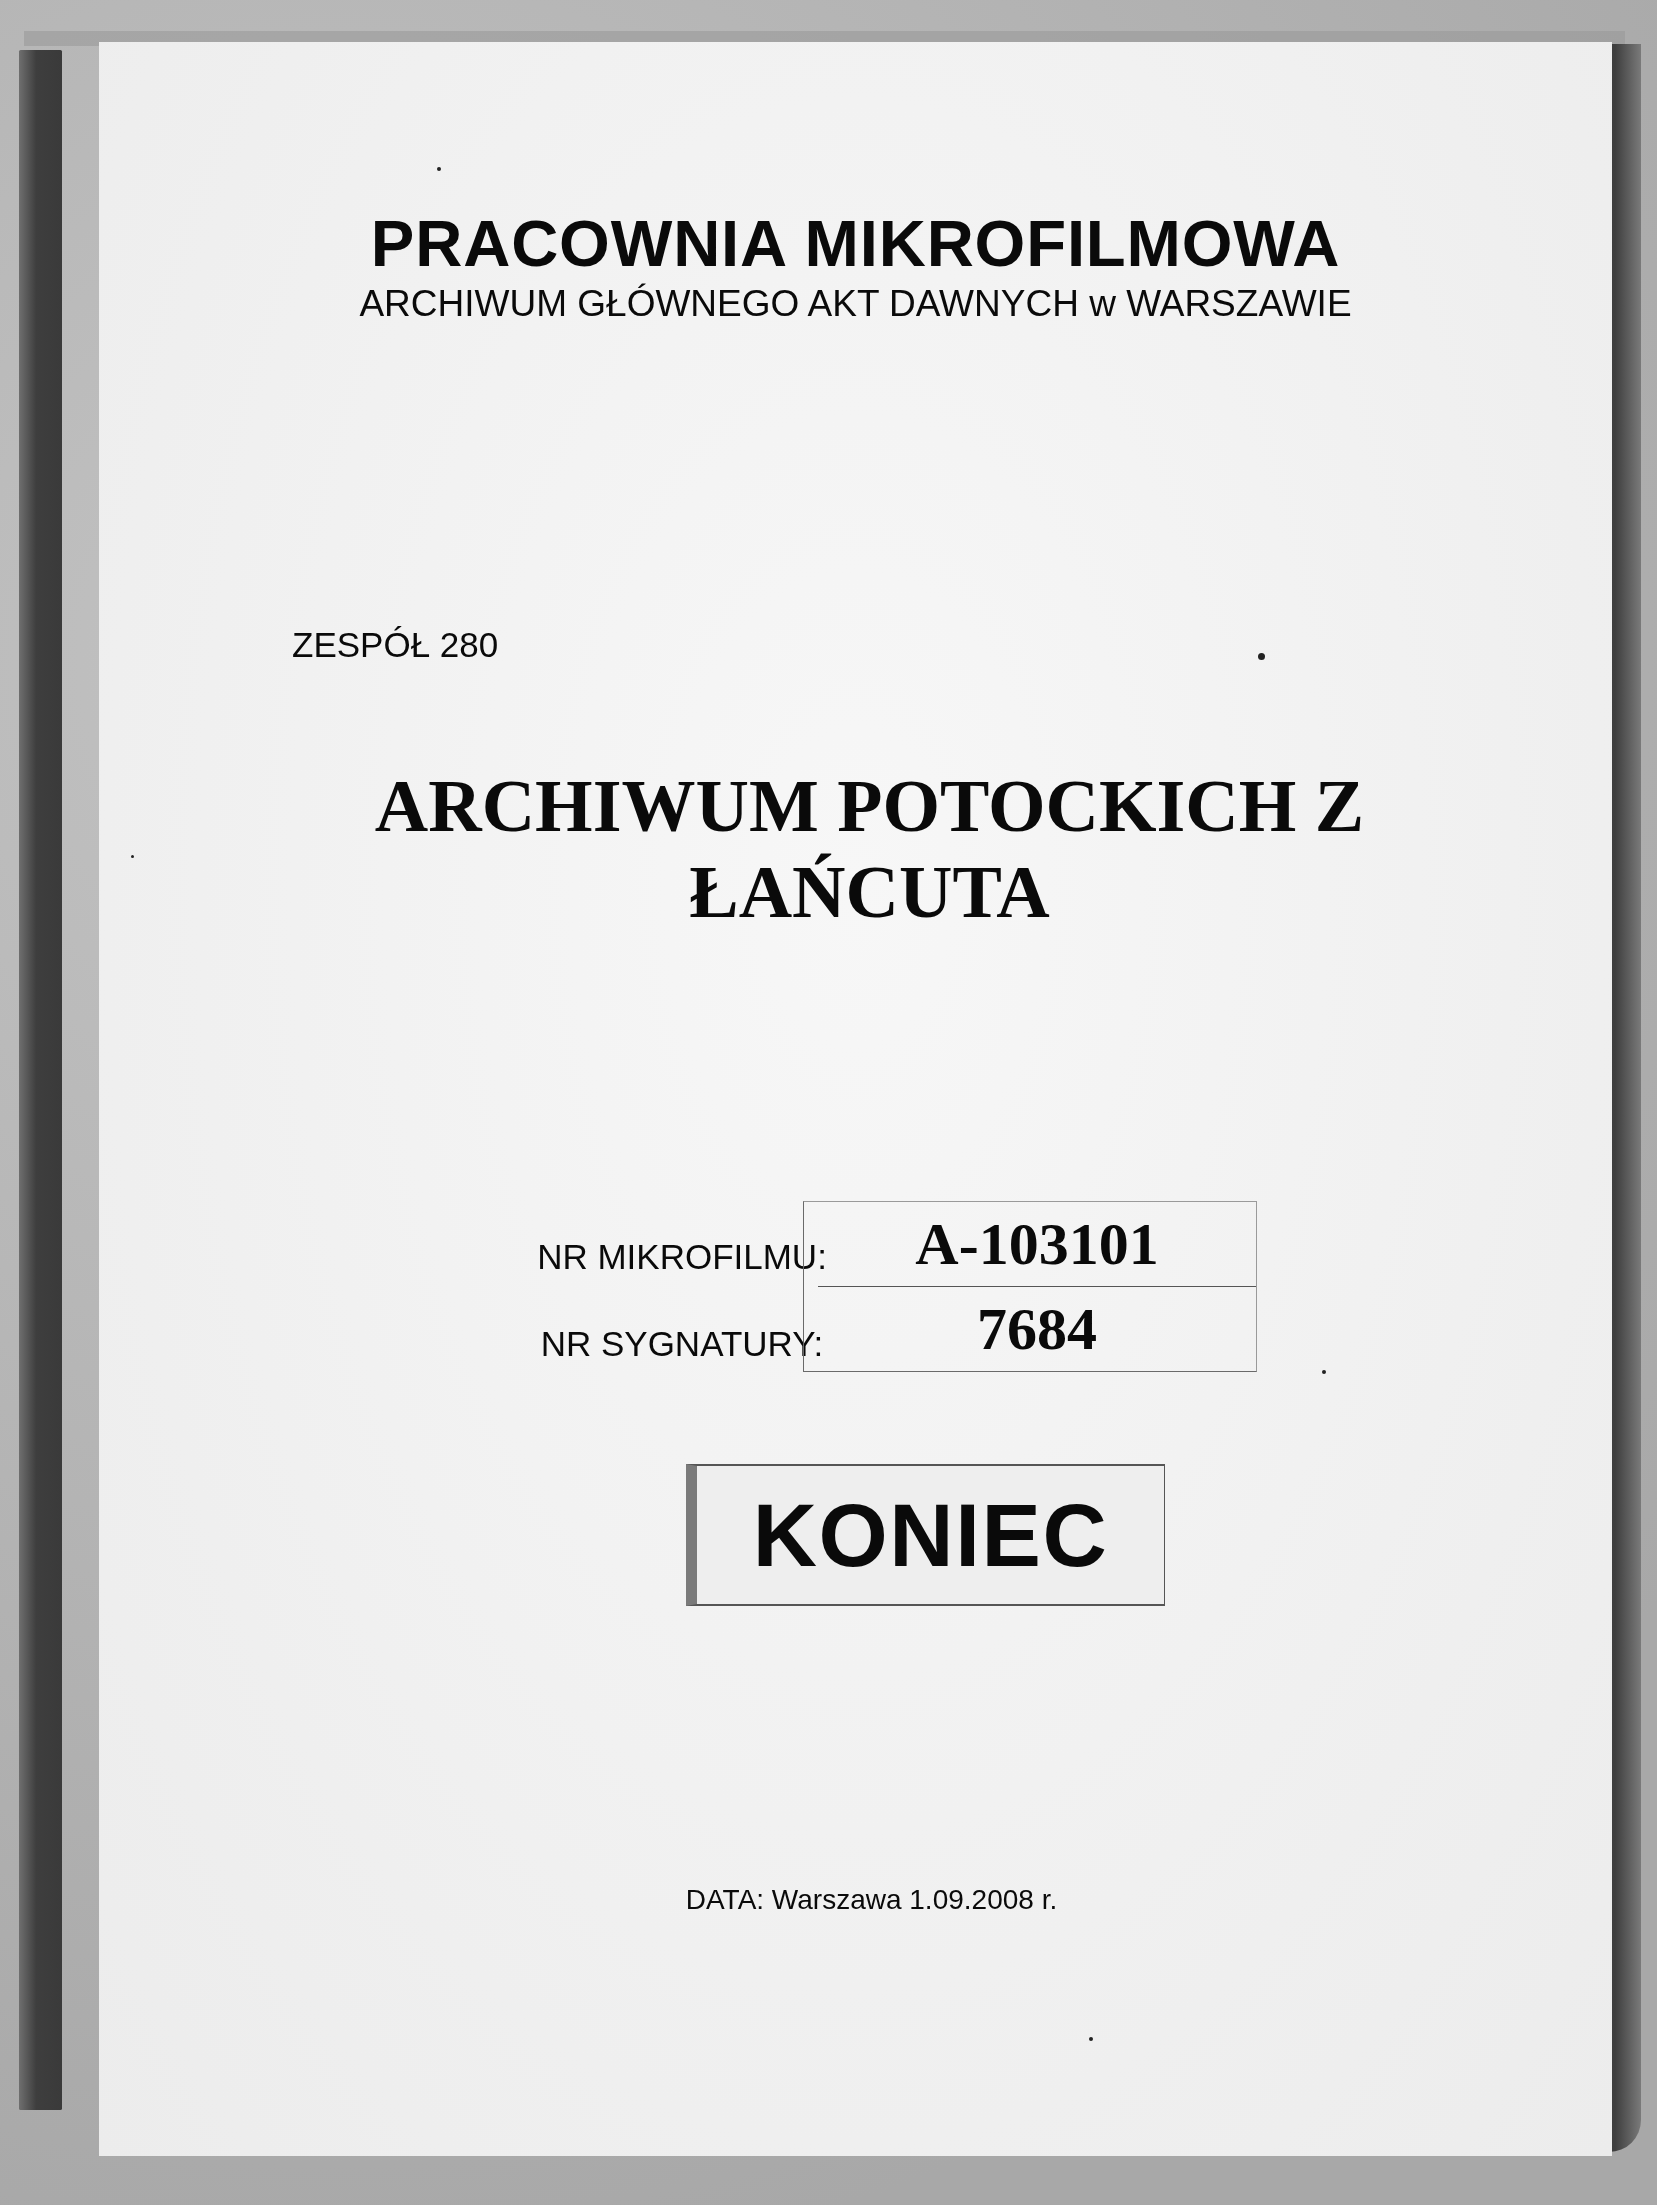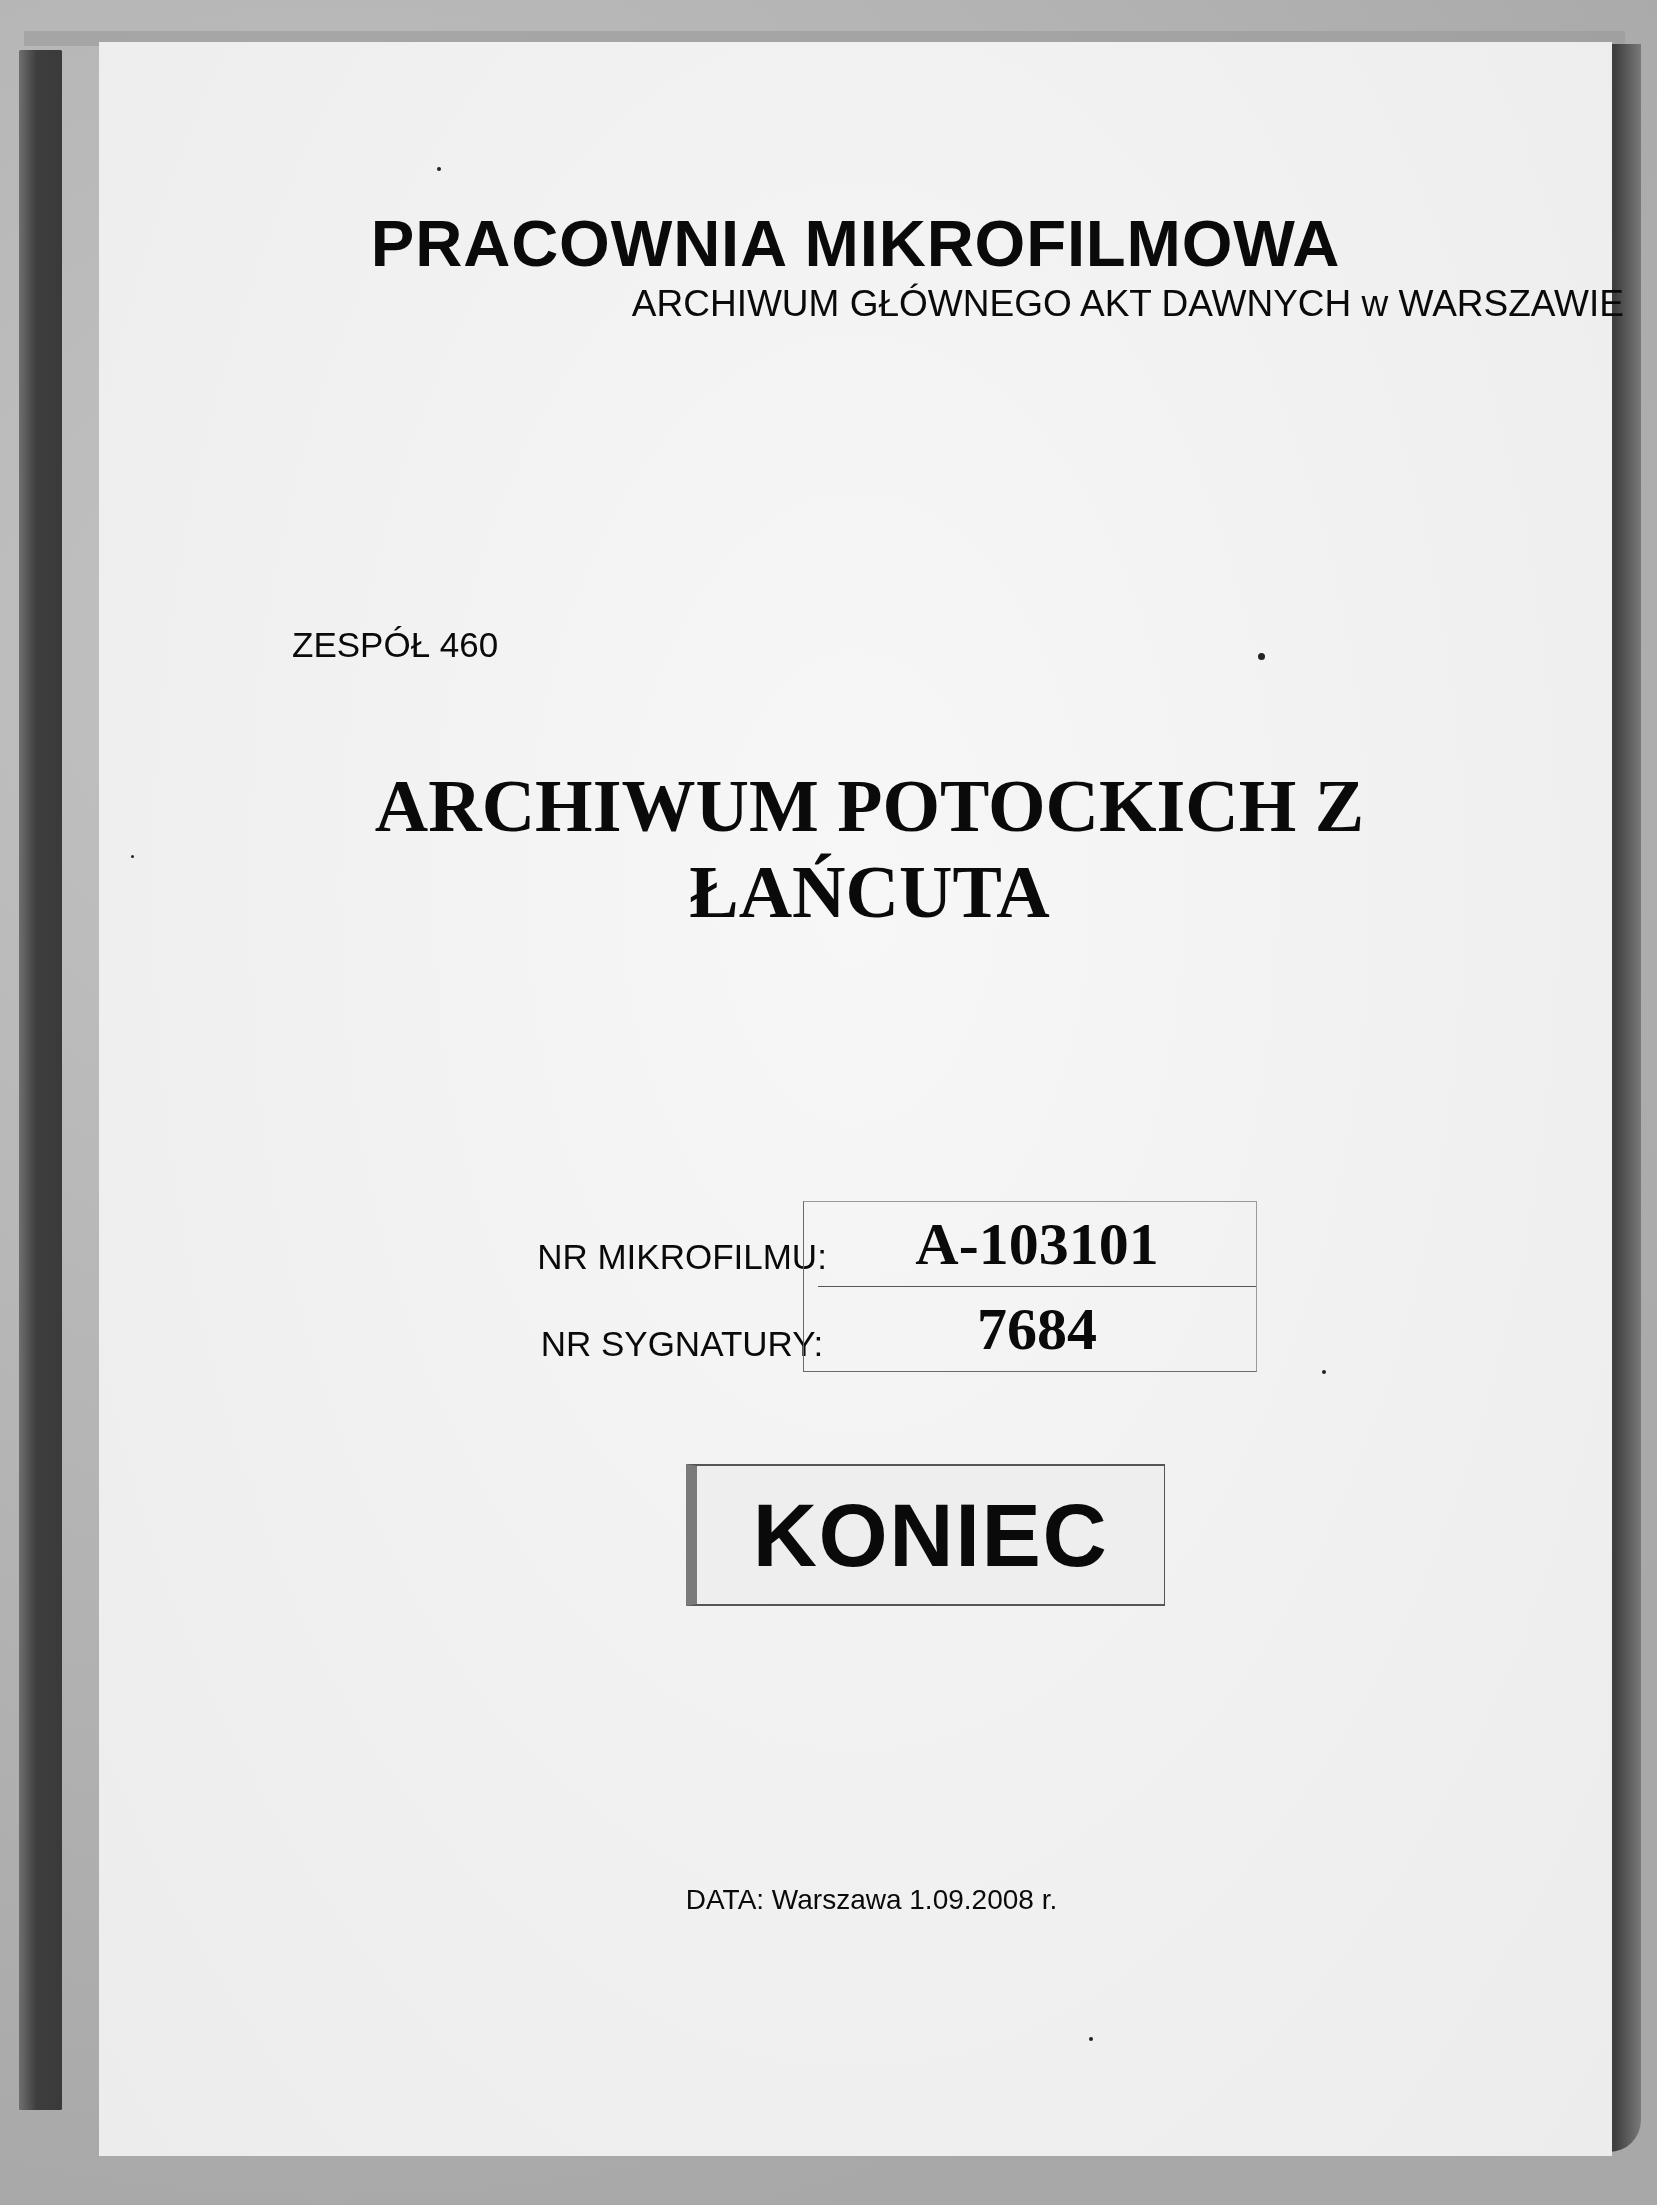--- a/index.html
+++ b/index.html
@@ -30,21 +30,21 @@
   }
   .sans { font-family: "Liberation Sans", "DejaVu Sans", sans-serif; color: #0a0a0a; }
   .serif { font-family: "Liberation Serif", "DejaVu Serif", serif; color: #0a0a0a; padding-left: 14px; }
 
   .header-title {
     position: absolute; left: 0; width: 100%; top: 165px; text-align: center;
     font-weight: 700; font-size: 64px; letter-spacing: 0.8px;
     transform: scaleX(1.02);
   }
   .header-sub {
-    position: absolute; left: 12px; width: 100%; top: 241px; text-align: right;
+    position: absolute; left: 0; width: 100%; top: 241px; text-align: center;
     font-size: 37px; letter-spacing: 0px;
   }
   .zespol {
     position: absolute; left: 193px; top: 583px; font-size: 35px;
   }
   .fond-title {
     position: absolute; left: 0; width: 100%; top: 724px; text-align: center;
     font-weight: 700; font-size: 74px; line-height: 80px;
   }
   .fond-title .line2 { display: block; margin-top: 6.4px; }
@@ -82,21 +82,21 @@
 
 <div class="top-strip"></div>
 <div class="shadow-left"></div>
 <div class="shadow-right"></div>
 
 <div class="page">
 
   <div class="header-title sans">PRACOWNIA MIKROFILMOWA</div>
   <div class="header-sub sans">ARCHIWUM GŁÓWNEGO AKT DAWNYCH w WARSZAWIE</div>
 
-  <div class="zespol sans">ZESPÓŁ 460</div>
+  <div class="zespol sans">ZESPÓŁ 280</div>
 
   <div class="fond-title serif">
     <span>ARCHIWUM POTOCKICH Z</span>
     <span class="line2">ŁAŃCUTA</span>
   </div>
 
   <div class="meta-labels sans">
     <div class="meta-label">NR MIKROFILMU:</div>
     <div class="meta-label">NR SYGNATURY:</div>
   </div>

